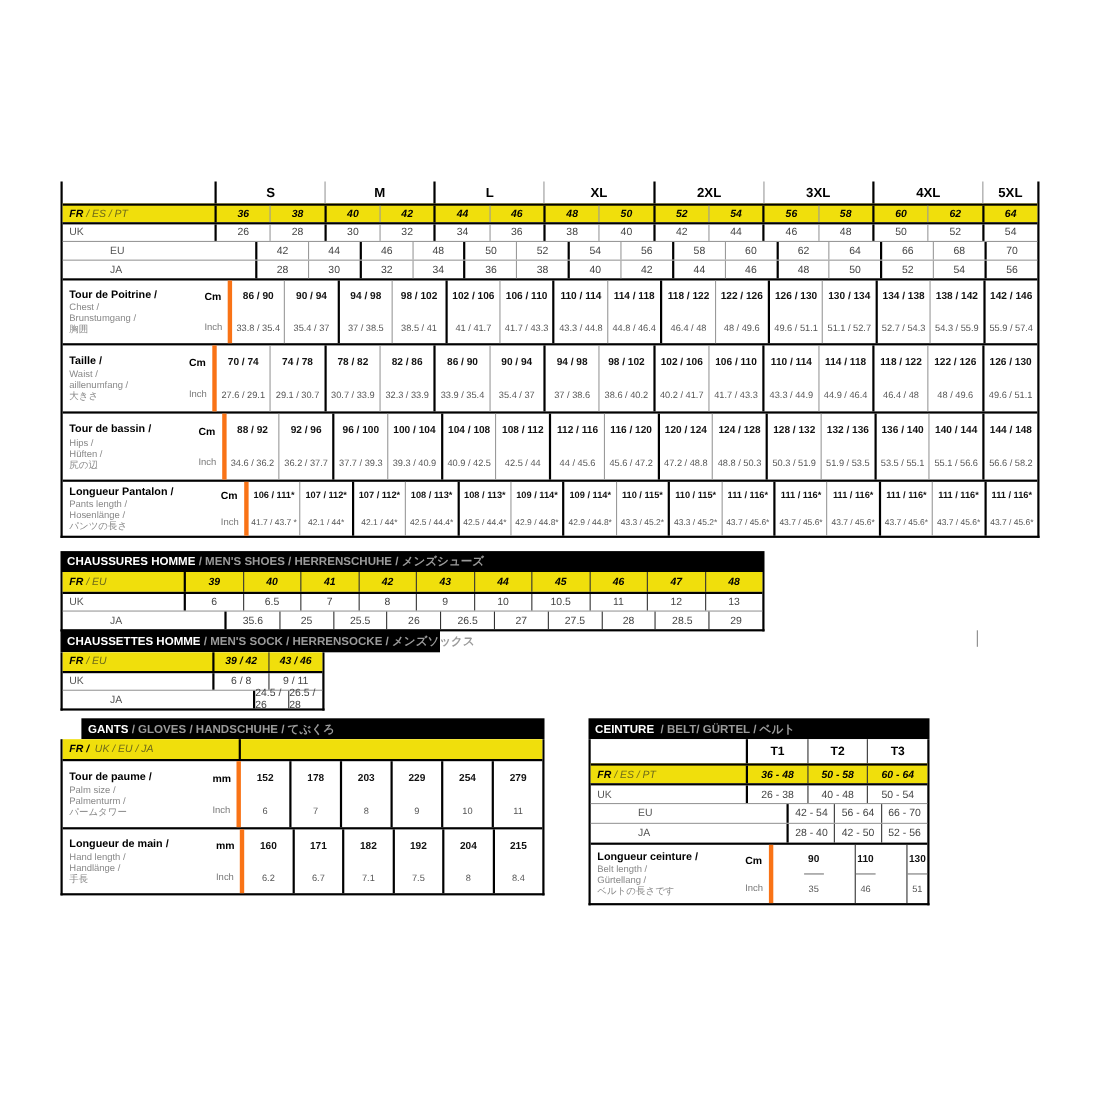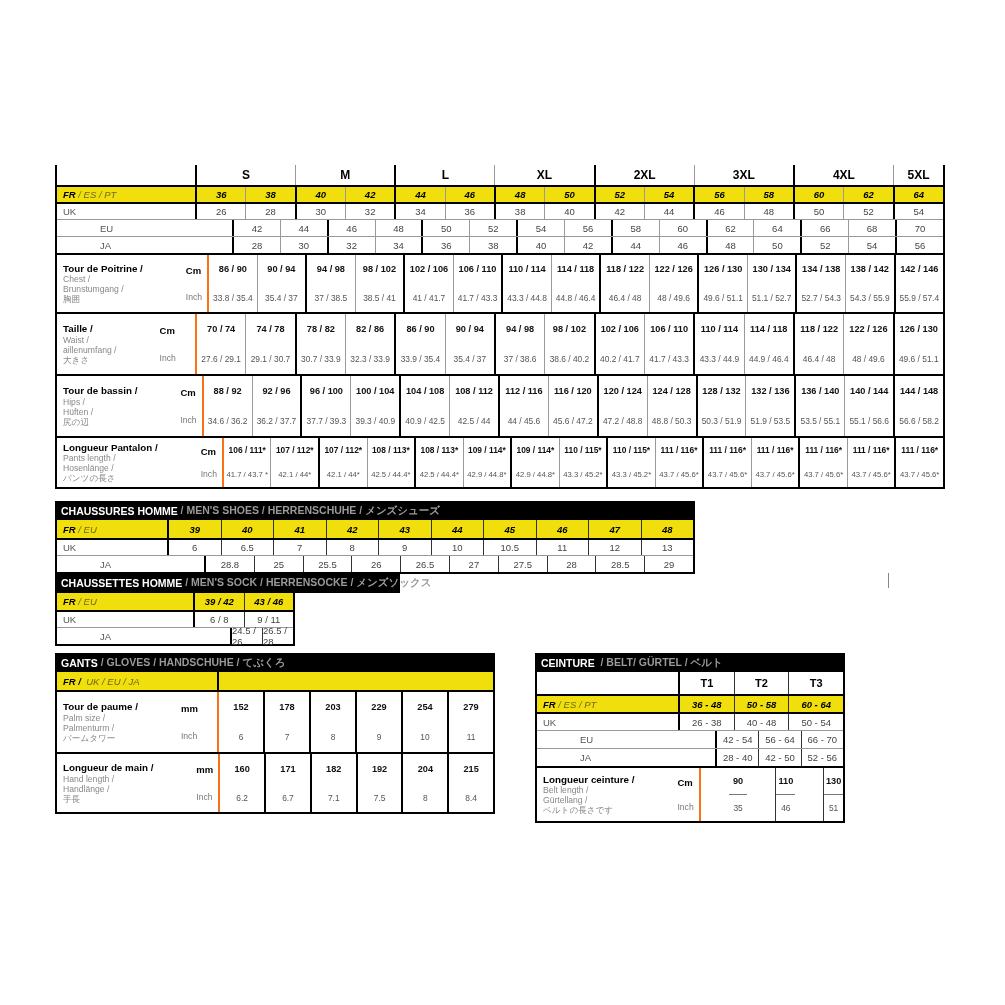--- a/index.html
+++ b/index.html
@@ -30,22 +30,22 @@
   .hommes .vals .td{border-left:1px solid #9a9a9a;}
   .hommes .vals .td:first-child{border-left:none;}
   .hommes .vals .td:nth-child(odd):not(:first-child){border-left:2px solid #000;}
   .size-row .td{border-left:2px solid #000;font-weight:bold;font-size:12px;color:#000;}
   .size-row .td:first-child{border-left:none;}
   .size-row .sg{flex:2;}
   .size-row .sg1{flex:1;}
   
   .group{display:flex;box-sizing:border-box;}
   .g59{height:59px}.g58{height:62px}.g51{height:51px}.g62{height:62px}.g60{height:60px}.g55{height:55px}
-  .g-label{flex:0 0 140px;display:flex;justify-content:flex-start;box-sizing:border-box;
-           border-right:2px solid #f97316;padding:2px 5px 2px 6px;gap:43px;}
+  .g-label{flex:0 0 140px;display:flex;justify-content:space-between;box-sizing:border-box;
+           border-right:4px solid #f97316;padding:2px 5px 2px 6px;gap:43px;}
   .g-names{display:flex;flex-direction:column;justify-content:center;line-height:1.18;min-width:0;}
   .g-primary{font-weight:bold;font-size:9.8px;color:#000;white-space:nowrap;}
   .g-sub div{font-size:8.6px;color:#888;white-space:nowrap;}
   .g-units{display:flex;flex-direction:column;flex:0 0 auto;}
   .g-unit{flex:1;display:flex;align-items:center;}
   .g-unit.top{font-weight:bold;font-size:9.5px;color:#000;}
   .g-unit.bottom{font-size:8.6px;color:#777;}
   .g-vals{flex:1;display:flex;min-width:0;}
   .g-td{flex:1;display:flex;flex-direction:column;box-sizing:border-box;min-width:0;}
   .g-top,.g-bottom{flex:1;display:flex;align-items:center;justify-content:center;min-width:0;}
@@ -549,21 +549,21 @@
             <div class="td">10.5</div>
             <div class="td">11</div>
             <div class="td">12</div>
             <div class="td">13</div>
           </div>
       </div>
       <div class="tr h17 bt1">
         <div class="label-cell">JA</div>
         <div class="vals">
 
-        <div class="td">28.8</div>
+        <div class="td">35.6</div>
             <div class="td">25</div>
             <div class="td">25.5</div>
             <div class="td">26</div>
             <div class="td">26.5</div>
             <div class="td">27</div>
             <div class="td">27.5</div>
             <div class="td">28</div>
             <div class="td">28.5</div>
             <div class="td">29</div>
           </div>
@@ -602,21 +602,21 @@
         <div class="td">24.5 / 26</div>
             <div class="td">26.5 / 28</div>
           </div>
       </div>
     </div>
   </div>
 
   <div class="stray-line"></div>
 
   <div class="tbl gloves" style="left:55px;top:653px;width:440px;">
-    <div class="titlebar" style="height:19px;">
+    <div class="titlebar" style="height:19px;margin-left:19px;">
       <span class="primary">GANTS</span>
         <span class="rest"> / GLOVES / HANDSCHUHE / てぶくろ</span>
     </div>
     <div class="tbody">
       <div class="tr h18 yellow">
         <div class="label-cell">
           <span class="primary">FR /</span><span class="rest">  UK / EU / JA</span>
         </div>
       </div>
 

